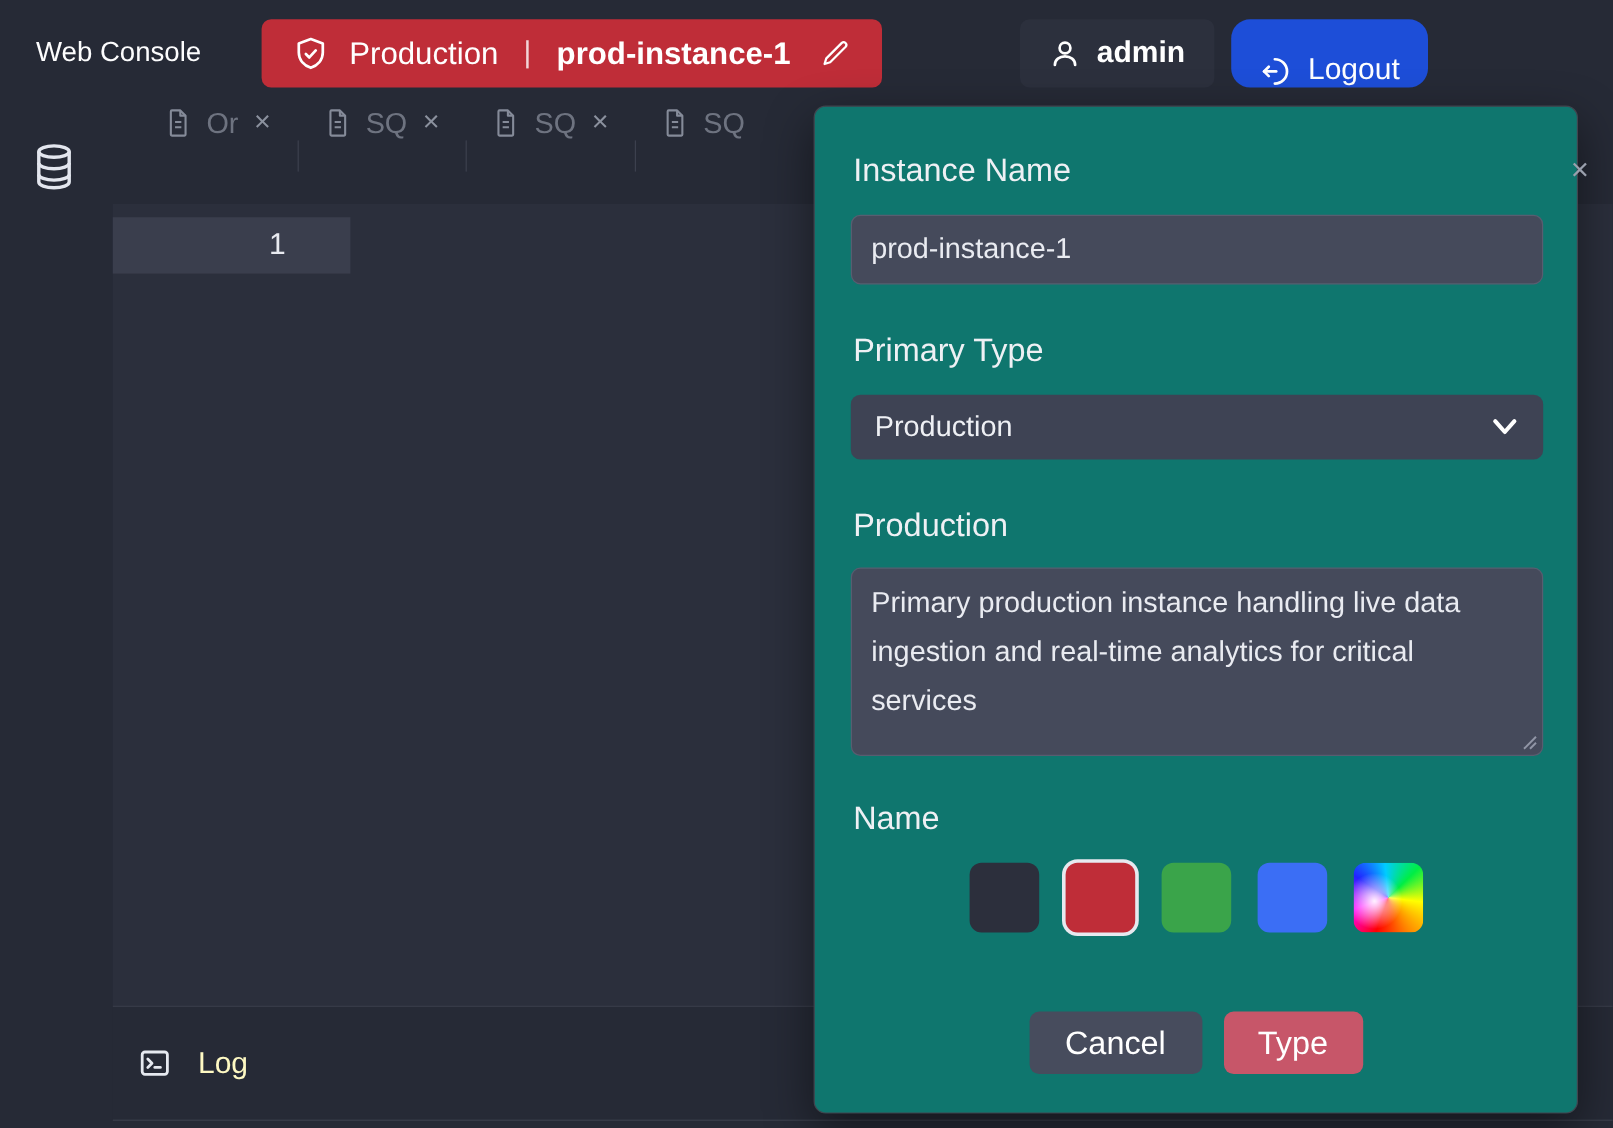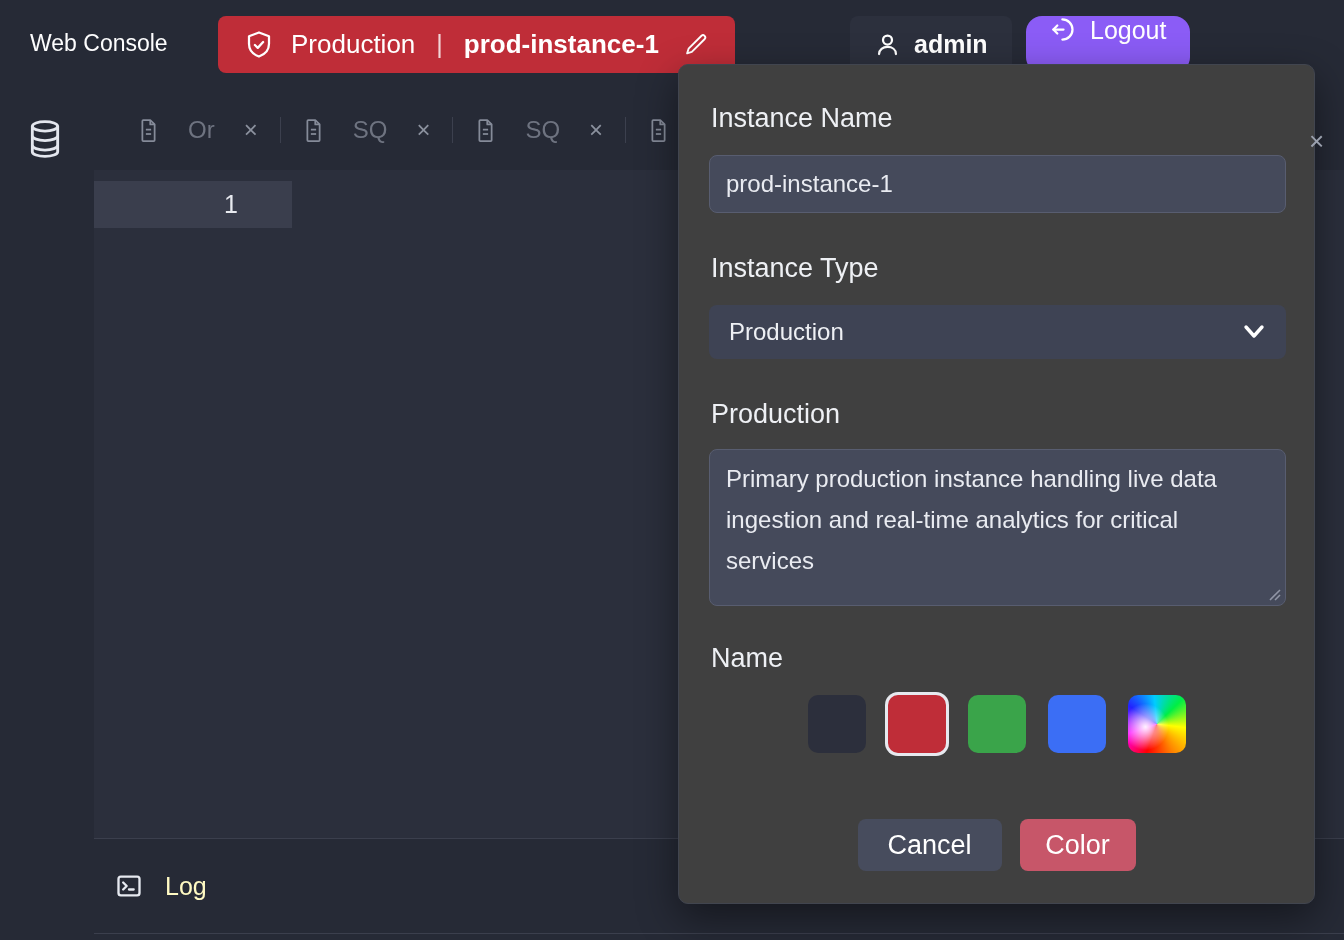--- a/index.html
+++ b/index.html
@@ -26,31 +26,31 @@
   .badge .instance { font-size: 26px; font-weight: 600; color: #fff; }
   .badge .pencil { margin-left: 8px; }
   .user-chip {
     left: 850px; top: 16px; height: 57px;
     display: flex; align-items: center; gap: 13px;
     padding: 0 24px; background: #2c303d; border-radius: 8px;
   }
   .user-chip .name { font-size: 25px; font-weight: 700; color: #fff; }
   .logout-chip {
     left: 1026px; top: 16px; height: 57px;
-    display: flex; align-items: flex-start; gap: 13px;
-    padding: 0 24px; background: #8b5cf6; border-radius: 16px; cursor: pointer;
+    display: flex; align-items: flex-end; gap: 13px;
+    padding: 0 24px; background: #1d4ed8; border-radius: 16px; cursor: pointer;
   }
   .logout-chip .label { font-size: 25px; color: #fff; }
 
   
   .db-icon { left: 26px; top: 118px; cursor: pointer; }
 
   
   .tabbar { left: 94px; top: 90px; right: 0; height: 80px; display: flex; align-items: center; padding-left: 22px; }
-  .tab { display: flex; align-items: center; gap: 29px; padding: 0 22px; height: 100%; cursor: pointer; }
+  .tab { display: flex; align-items: flex-start; gap: 13px; padding: 0 22px; height: 100%; cursor: pointer; }
   .tab .label { font-size: 24px; color: #6e7380; max-width: 46px; overflow: hidden; white-space: nowrap; }
   .tab .close { font-size: 24px; color: #8b919e; line-height: 1; cursor: pointer; }
   .tab-divider { width: 1px; height: 26px; background: #3c404e; }
   .edge-close { left: 1309px; top: 126px; font-size: 26px; color: #9aa0ad; cursor: pointer; z-index: 20; }
 
   
   .editor { left: 94px; top: 170px; right: 0; height: 668px; background: #2b2f3c; }
   .active-line {
     position: absolute; left: 0; top: 11px; width: 198px; height: 47px;
     background: #3a3e4d; display: flex; align-items: center; justify-content: flex-end;
@@ -61,22 +61,22 @@
   .logbar {
     left: 94px; top: 838px; right: 0; height: 96px;
     border-top: 1px solid #3b3f4d; border-bottom: 1px solid #3b3f4d;
     display: flex; align-items: center; gap: 22px; padding-left: 21px;
     background: #262a36;
   }
   .logbar .label { font-size: 25px; color: #fef9c3; }
 
   
   .modal {
-    left: 678px; top: 64px; width: 637px; height: 840px;
-    background: #404040; border: 1px solid #41454f; border-radius: 10px;
+    left: 678px; top: 88px; width: 637px; height: 840px;
+    background: #0f766e; border: 1px solid #41454f; border-radius: 10px;
     box-shadow: 0 14px 40px rgba(0,0,0,.45); z-index: 10;
   }
   .m-label { position: absolute; left: 32px; font-size: 27px; color: #eef0f4; }
   .lbl-name { top: 38px; }
   .lbl-type { top: 188px; }
   .lbl-desc { top: 334px; }
   .lbl-color { top: 578px; }
   .m-input {
     position: absolute; left: 30px; top: 90px; width: 577px; height: 58px;
     background: #454a5b; border: 1px solid #585d70; border-radius: 8px;
@@ -242,21 +242,21 @@
       <line x1="12" y1="15" x2="16" y2="15"></line>
     </svg>
   </span>
   <span class="label">Log</span>
 </div>
 
 <div class="abs modal">
   <div class="m-label lbl-name">Instance Name</div>
   <input class="m-input" type="text" value="prod-instance-1" style="">
 
-  <div class="m-label lbl-type">Instance Type</div>
+  <div class="m-label lbl-type">Primary Type</div>
   <div class="m-select">
     <span>Production</span>
     <span>
       <svg width="24" height="18" viewBox="0 0 24 18" fill="none" stroke="#ffffff" stroke-width="3.4" stroke-linecap="round" stroke-linejoin="round">
         <polyline points="4 4 12 13 20 4"></polyline>
       </svg>
     </span>
   </div>
 
   <div class="m-label lbl-desc">Production</div>
@@ -274,15 +274,15 @@
   <div class="swatches">
     <div class="swatch" style="background: rgb(44, 47, 60);"></div>
     <div class="swatch selected" style="background: rgb(191, 45, 56);"></div>
     <div class="swatch" style="background: rgb(58, 164, 74);"></div>
     <div class="swatch" style="background: rgb(59, 110, 245);"></div>
     <div class="swatch rainbow"></div>
   </div>
 
   <div class="dialog-buttons">
     <button class="btn cancel">Cancel</button>
-    <button class="btn save">Color</button>
+    <button class="btn save">Type</button>
   </div>
 </div>
 
 </body></html>

